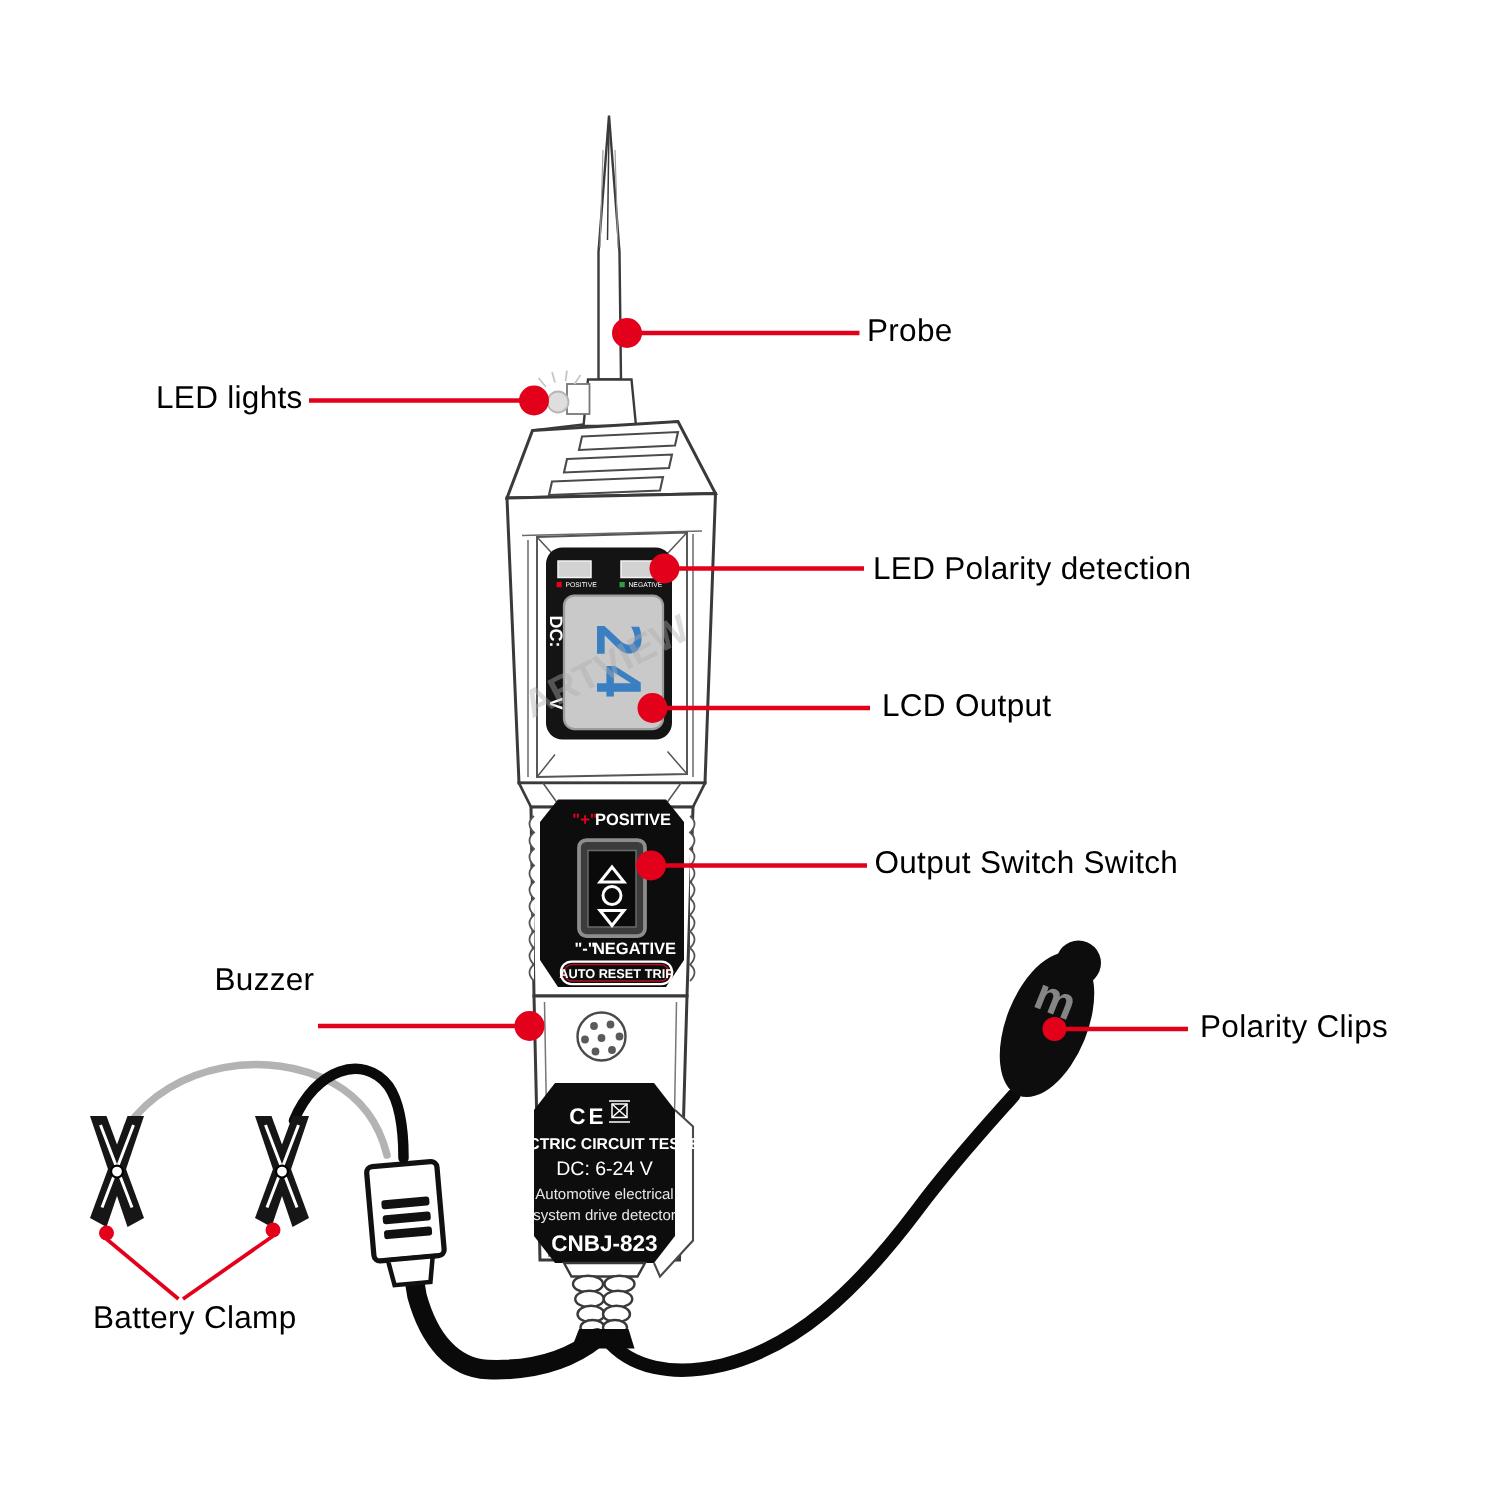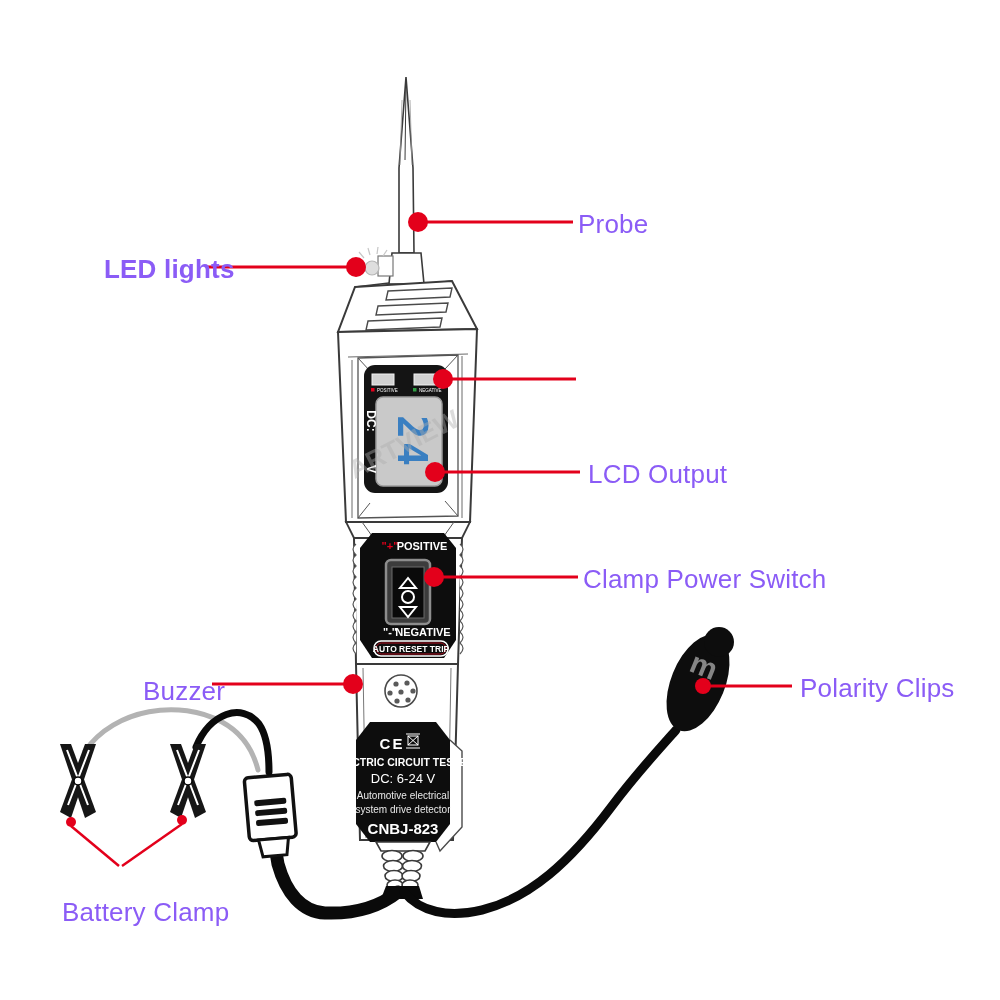--- a/index.html
+++ b/index.html
@@ -1,19 +1,19 @@
 <!DOCTYPE html>
 <html><head>
 <meta charset="utf-8">
 <style>
   html,body{margin:0;padding:0;background:#fff;}
   .stage{position:relative;width:1000px;height:1000px;background:#ffffff;overflow:hidden;
          font-family:"Liberation Sans", sans-serif;}
   .stage svg{position:absolute;left:0;top:0;}
-  .callout-label{position:absolute;font-size:26px;color:#8b5cf6;white-space:nowrap;letter-spacing:0.2px;}
+  .callout-label{position:absolute;font-size:21px;color:#000000;white-space:nowrap;letter-spacing:0.2px;}
   .svg-txt{font-family:"Liberation Sans", sans-serif;}
   .seg{font-family:"DejaVu Sans Mono", monospace;font-weight:bold;letter-spacing:3px;}
 </style>
 </head>
 <body>
 
 <div class="stage">
 <svg width="1000" height="1000" viewBox="0 0 1000 1000">
 
   <g>
@@ -198,19 +198,20 @@
     <circle cx="435" cy="472" r="10"></circle>
     <circle cx="434" cy="577" r="10"></circle>
     <circle cx="353" cy="684" r="10"></circle>
     <circle cx="703" cy="686" r="8"></circle>
     <circle cx="71" cy="822" r="5"></circle>
     <circle cx="182" cy="820" r="5"></circle>
   </g>
 </svg>
 
   <div class="callout-label" style="left:578px;top:209px;">Probe</div>
-  <div class="callout-label" style="left:104px;top:254px;font-weight:bold;">LED lights</div>
+  <div class="callout-label" style="left:104px;top:254px;">LED lights</div>
+  <div class="callout-label" style="left:582px;top:368px;">LED Polarity detection</div>
   <div class="callout-label" style="left:588px;top:459px;">LCD Output</div>
-  <div class="callout-label" style="left:583px;top:564px;">Clamp Power Switch</div>
-  <div class="callout-label" style="left:143px;top:676px;text-align:right;">Buzzer</div>
+  <div class="callout-label" style="left:583px;top:564px;">Output Switch Switch</div>
+  <div class="callout-label" style="left:143px;top:642px;text-align:right;">Buzzer</div>
   <div class="callout-label" style="left:800px;top:673px;">Polarity Clips</div>
-  <div class="callout-label" style="left:62px;top:867px;margin-top:30px;">Battery Clamp</div>
+  <div class="callout-label" style="left:62px;top:867px;">Battery Clamp</div>
 </div>
 
 </body></html>

